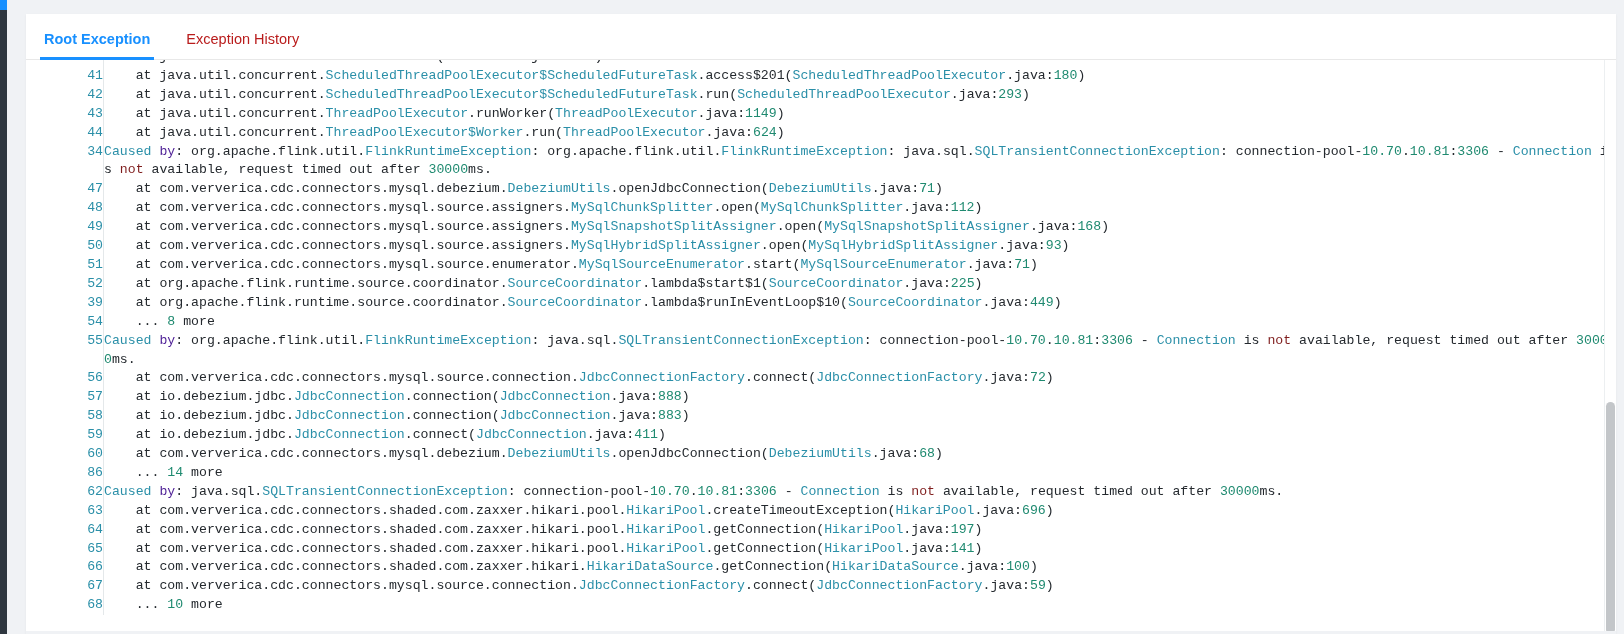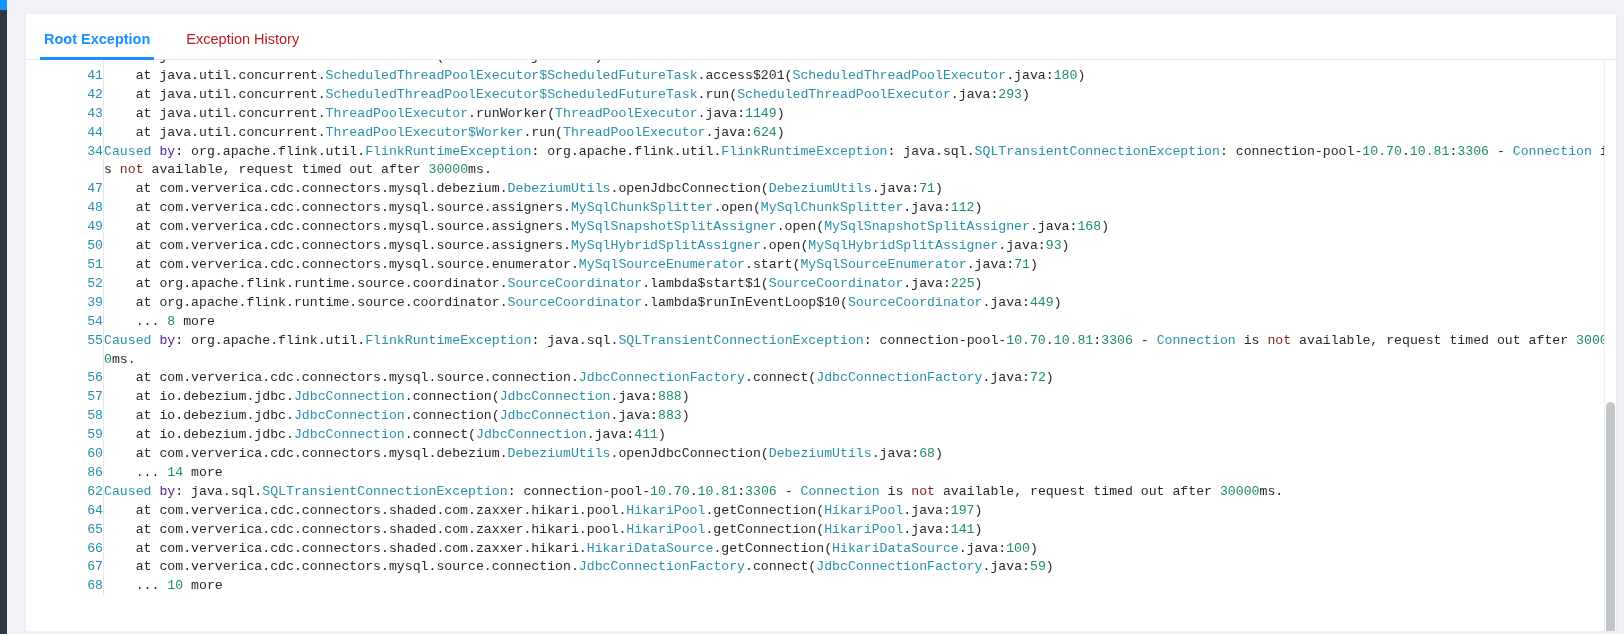--- a/index.html
+++ b/index.html
@@ -258,20 +258,24 @@
               </tr>
               <tr>
                 <td class="ln">86</td>
                 <td class="src"><span class="t-plain">    ... </span><span class="t-num">14</span><span class="t-plain"> more</span></td>
               </tr>
               <tr>
                 <td class="ln">62</td>
                 <td class="src"><span class="t-teal">Caused </span><span class="t-kw">by</span><span class="t-plain">: java.sql.</span><span class="t-cls">SQLTransientConnectionException</span><span class="t-plain">: connection-pool-</span><span class="t-num">10.70</span><span class="t-plain">.</span><span class="t-num">10.81</span><span class="t-plain">:</span><span class="t-num">3306</span><span class="t-plain"> - </span><span class="t-cls">Connection</span><span class="t-plain"> is </span><span class="t-blue">not</span><span class="t-plain"> available, request timed out after </span><span class="t-num">30000</span><span class="t-plain">ms.</span></td>
               </tr>
               <tr>
+                <td class="ln">63</td>
+                <td class="src"><span class="t-plain">    at com.ververica.cdc.connectors.shaded.com.zaxxer.hikari.pool.</span><span class="t-cls">HikariPool</span><span class="t-plain">.createTimeoutException(</span><span class="t-cls">HikariPool</span><span class="t-plain">.java:</span><span class="t-num">696</span><span class="t-plain">)</span></td>
+              </tr>
+              <tr>
                 <td class="ln">64</td>
                 <td class="src"><span class="t-plain">    at com.ververica.cdc.connectors.shaded.com.zaxxer.hikari.pool.</span><span class="t-cls">HikariPool</span><span class="t-plain">.getConnection(</span><span class="t-cls">HikariPool</span><span class="t-plain">.java:</span><span class="t-num">197</span><span class="t-plain">)</span></td>
               </tr>
               <tr>
                 <td class="ln">65</td>
                 <td class="src"><span class="t-plain">    at com.ververica.cdc.connectors.shaded.com.zaxxer.hikari.pool.</span><span class="t-cls">HikariPool</span><span class="t-plain">.getConnection(</span><span class="t-cls">HikariPool</span><span class="t-plain">.java:</span><span class="t-num">141</span><span class="t-plain">)</span></td>
               </tr>
               <tr>
                 <td class="ln">66</td>
                 <td class="src"><span class="t-plain">    at com.ververica.cdc.connectors.shaded.com.zaxxer.hikari.</span><span class="t-cls">HikariDataSource</span><span class="t-plain">.getConnection(</span><span class="t-cls">HikariDataSource</span><span class="t-plain">.java:</span><span class="t-num">100</span><span class="t-plain">)</span></td>

